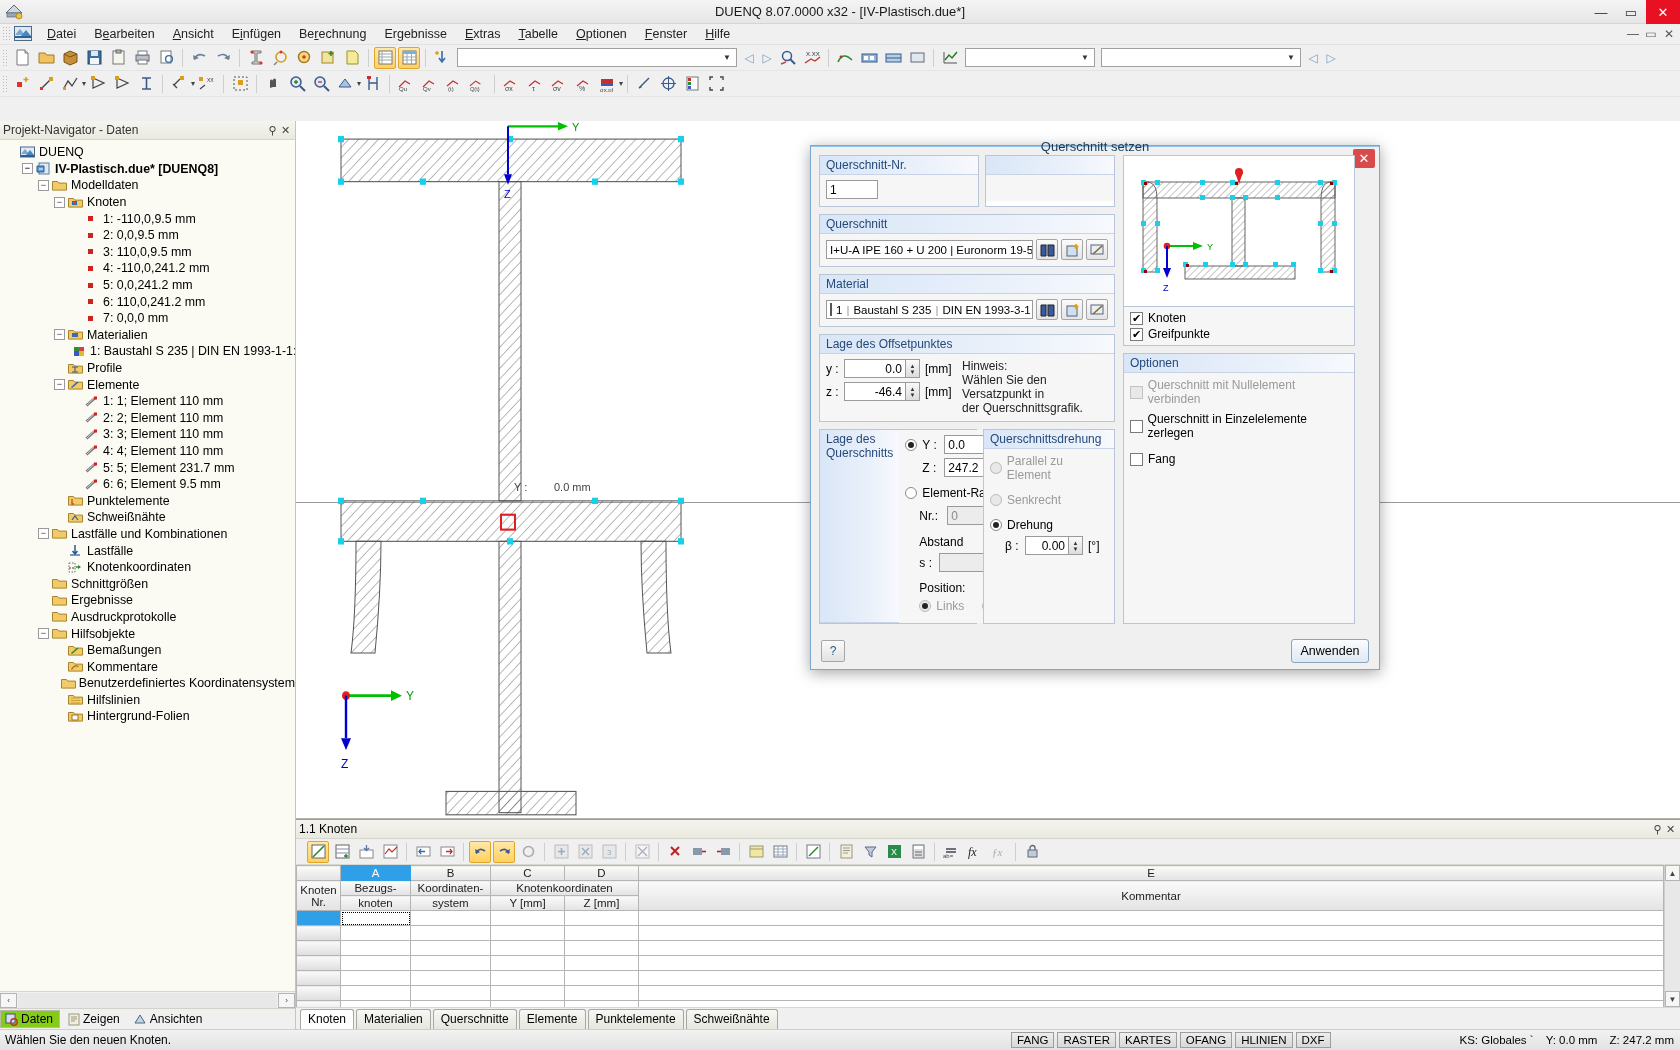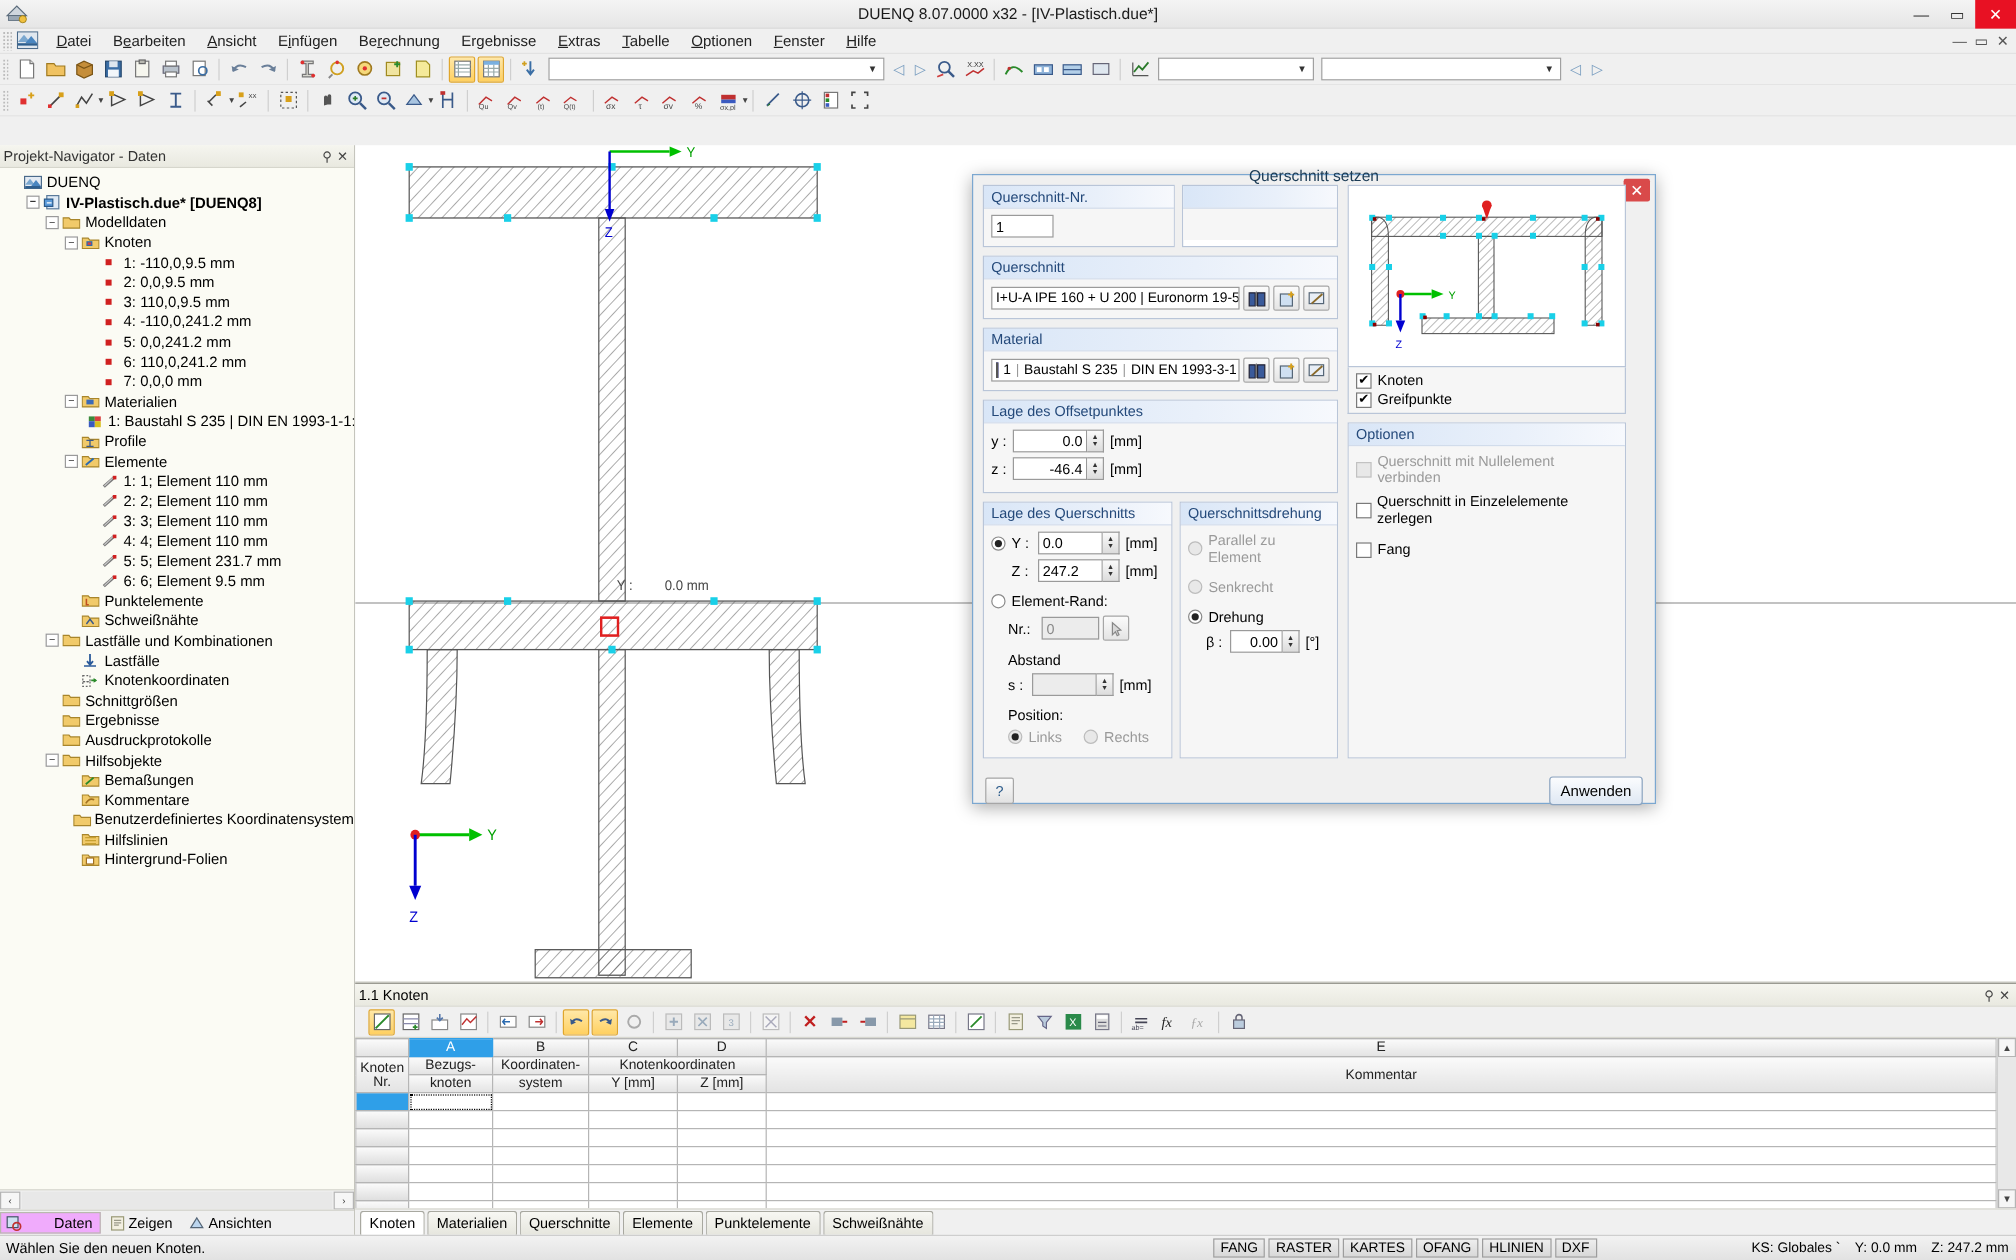--- a/index.html
+++ b/index.html
@@ -80,21 +80,21 @@
   .tn.bold { font-weight: bold; }
   .nav-hscroll { height: 17px; background: #f0f0f0; border-top: 1px solid #d6d6cc;
                  display: flex; align-items: center; }
   .nav-hscroll .sbtn { width: 17px; height: 15px; border: 1px solid #b4b4b4; background: #f6f6f6;
       display: flex; align-items: center; justify-content: center; font-size: 8px; color: #444; }
   .nav-hscroll .strough { flex: 1; height: 15px; background: #e8e8e8; margin: 0 1px; }
   .nav-tabs { height: 21px; background: #f0f0f0; display: flex; align-items: center;
               border-top: 1px solid #d2d2ca; }
   .nav-tab { display: flex; align-items: center; padding: 1px 6px 1px 3px; font-size: 12px;
              margin-right: 2px; border: 1px solid transparent; }
-  .nav-tab.sel { background: #f0abfc; border-color: #b9b9ae; gap: 24px; }
+  .nav-tab.sel { background: #84cc16; border-color: #b9b9ae; }
   .nav-tab .ti { width: 15px; height: 14px; margin-right: 2px; display:inline-flex;
                  align-items:center; justify-content:center; }
 
   
   .workcol { flex: 1; display: flex; flex-direction: column; min-width: 0; }
   .canvas { flex: 1; background: #fff; position: relative; overflow: hidden;
             border-bottom: 1px solid #b9b9b0; }
   .canvas .hline { position: absolute; left: 0; right: 0; height: 1px; background: #9a9a9a; }
 
   
@@ -1451,25 +1451,30 @@
               <div class="row">
                 <span class="lbl" style="width:18px">z :</span>
                 <div class="in" style="width:62px;justify-content:flex-end">-46.4</div>
                 <span class="spin">
                     <div>▲</div>
                     <div>▼</div>
                   </span>
                 <span class="unit">[mm]</span>
               </div>
             </div>
+            <div style="flex:1;padding-left:6px">
+              <div class="hint">Hinweis:</div>
+              <div class="hint">Wählen Sie den Versatzpunkt in</div>
+              <div class="hint">der Querschnittsgrafik.</div>
+            </div>
           </div>
         </div>
 
         <div style="display:flex;gap:6px;flex:1">
-          <div class="grp" style="width:158px;display:flex;flex-direction:column">
+          <div class="grp" style="width:158px;display:flex;flex-direction:row">
             <div class="grp-hd">Lage des Querschnitts</div>
             <div class="grp-bd" style="flex:1">
               <div class="row">
                 <span class="radio on"></span>
                 <span class="lbl" style="width:22px">Y :</span>
                 <div class="in" style="width:54px">0.0</div>
                 <span class="spin">
                     <div>▲</div>
                     <div>▼</div>
                   </span>

